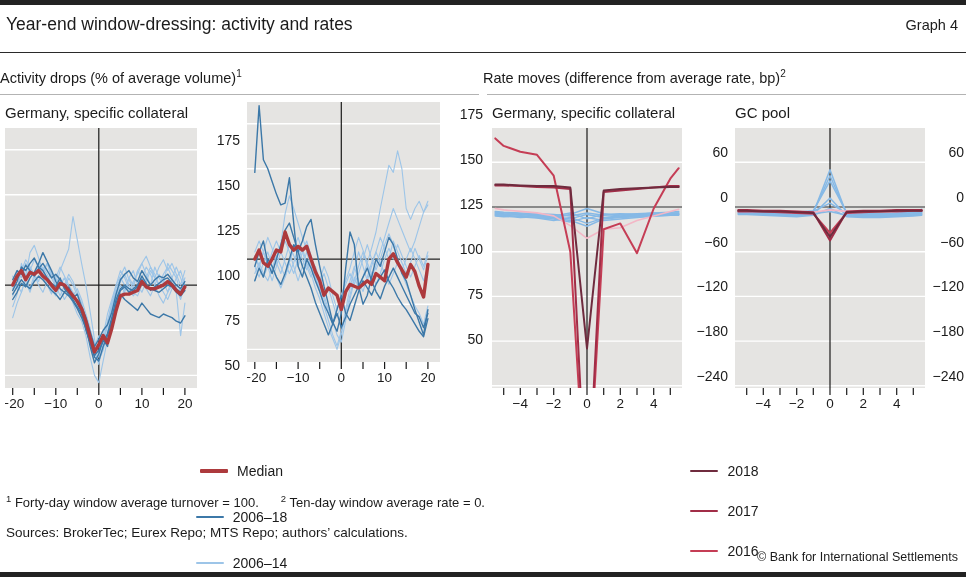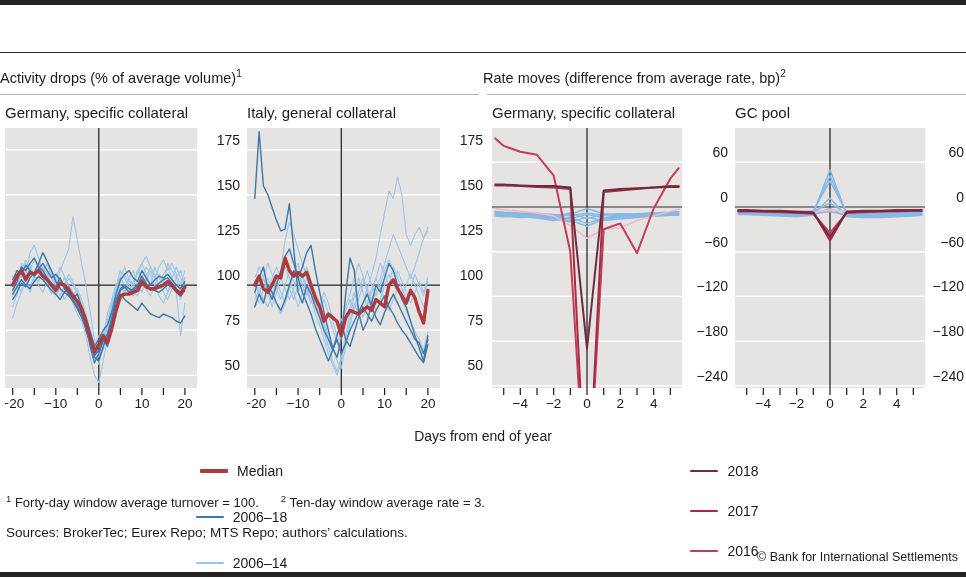--- a/index.html
+++ b/index.html
@@ -34,20 +34,24 @@
   #sources{position:absolute;top:525px;left:6px;font-size:13.5px;}
   #copyright{position:absolute;top:550px;right:8px;font-size:12.5px;}
   svg text{font-family:"Liberation Sans","DejaVu Sans",sans-serif;fill:#1b1b1b;}
 </style>
 </head>
 <body>
 
 <div id="frame">
   <div class="bar bar-top"></div>
 
+  <div id="header">
+    <div id="page-title">Year-end window-dressing: activity and rates</div>
+    <div id="graph-label">Graph 4</div>
+  </div>
   <div id="header-rule"></div>
 
   <div class="section-header" id="section-header-left">
     <span>Activity drops (% of average volume)</span><sup>1</sup>
   </div>
   <div class="section-header" id="section-header-right">
     <span>Rate moves (difference from average rate, bp)</span><sup>2</sup>
   </div>
   <div class="section-rule" id="section-rule-left"></div>
   <div class="section-rule" id="section-rule-right"></div>
@@ -98,21 +102,20 @@
           <text x="179.9" y="280" font-size="13.5" text-anchor="middle">20</text>
           <text x="235" y="242.4" font-size="14" text-anchor="end">50</text>
           <text x="235" y="197.2" font-size="14" text-anchor="end">75</text>
           <text x="235" y="152.1" font-size="14" text-anchor="end">100</text>
           <text x="235" y="106.9" font-size="14" text-anchor="end">125</text>
           <text x="235" y="61.8" font-size="14" text-anchor="end">150</text>
           <text x="235" y="16.7" font-size="14" text-anchor="end">175</text>
         </svg></div>
   </div>
   <div class="panel" style="left:247px;">
-    <div class="panel-title">Italy, general collateral</div>
     <div class="canvas"><svg width="238" height="284" viewBox="0 0 238 284">
           <defs>
             <clipPath id="clip1">
               <rect x="0" y="0" width="193" height="260"></rect>
             </clipPath>
           </defs>
           <rect x="0" y="0" width="193" height="260" fill="#e5e4e2"></rect>
           <line x1="0" y1="247.4" x2="193" y2="247.4" stroke="#ffffff" stroke-width="1.4"></line>
           <line x1="0" y1="202.2" x2="193" y2="202.2" stroke="#ffffff" stroke-width="1.4"></line>
           <line x1="0" y1="157.1" x2="193" y2="157.1" stroke="#ffffff" stroke-width="1.4"></line>
@@ -257,21 +260,20 @@
           <text x="161.7" y="280" font-size="13.5" text-anchor="middle">4</text>
           <text x="229" y="252.8" font-size="14" text-anchor="end">−240</text>
           <text x="229" y="208.1" font-size="14" text-anchor="end">−180</text>
           <text x="229" y="163.4" font-size="14" text-anchor="end">−120</text>
           <text x="229" y="118.7" font-size="14" text-anchor="end">−60</text>
           <text x="229" y="74.0" font-size="14" text-anchor="end">0</text>
           <text x="229" y="29.3" font-size="14" text-anchor="end">60</text>
         </svg></div>
   </div>
 
-  <div id="xaxis-label">Days from end of year</div>
 
   <div class="legend" id="legend-left">
       <span class="legend-item">
         <span class="legend-swatch" style="background: rgb(173, 58, 61); height: 4px;"></span>
         <span>Median</span>
       </span>
       <span class="legend-item">
         <span class="legend-swatch" style="background: rgb(60, 120, 168); height: 2px;"></span>
         <span>2006–18</span>
       </span>
@@ -299,20 +301,20 @@
       </span>
       <span class="legend-item">
         <span class="legend-swatch" style="background: rgb(134, 185, 230); height: 2px;"></span>
         <span>2006–14</span>
       </span>
     </div>
 
   <div id="footnote">
     <sup>1</sup>
     <span>Forty-day window average turnover = 100.</span><span class="fn-gap"></span><sup>2</sup>
-    <span>Ten-day window average rate = 3.</span>
+    <span>Ten-day window average rate = 0.</span>
   </div>
 
   <div id="sources">Sources: BrokerTec; Eurex Repo; MTS Repo; authors’ calculations.</div>
   <div id="copyright">© Bank for International Settlements</div>
 
   <div class="bar bar-bottom"></div>
 </div>
 
 </body></html>

